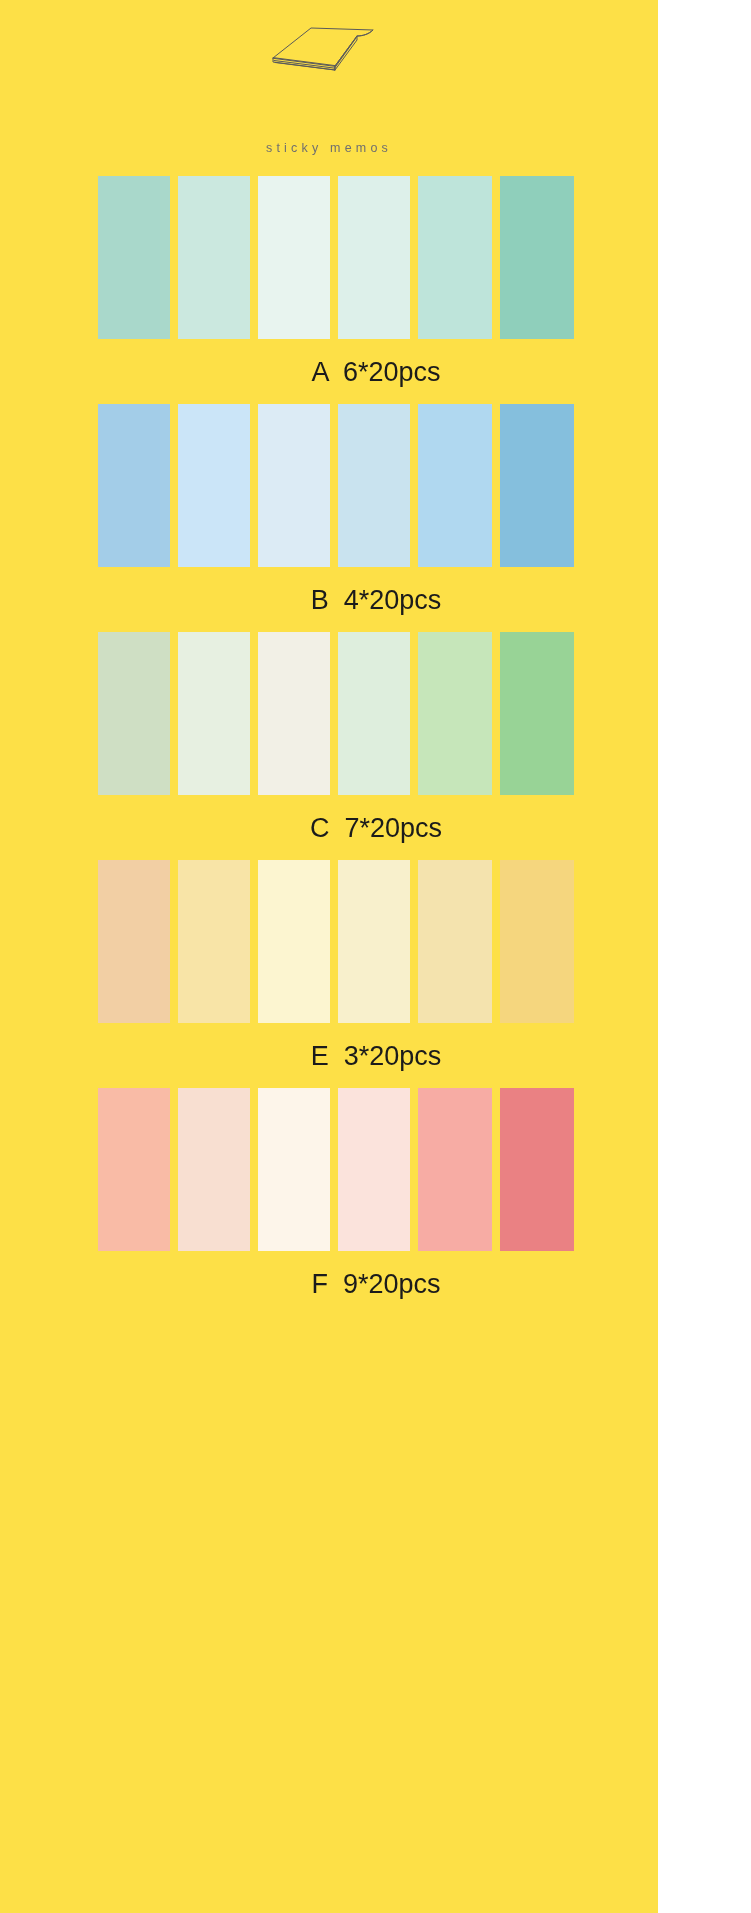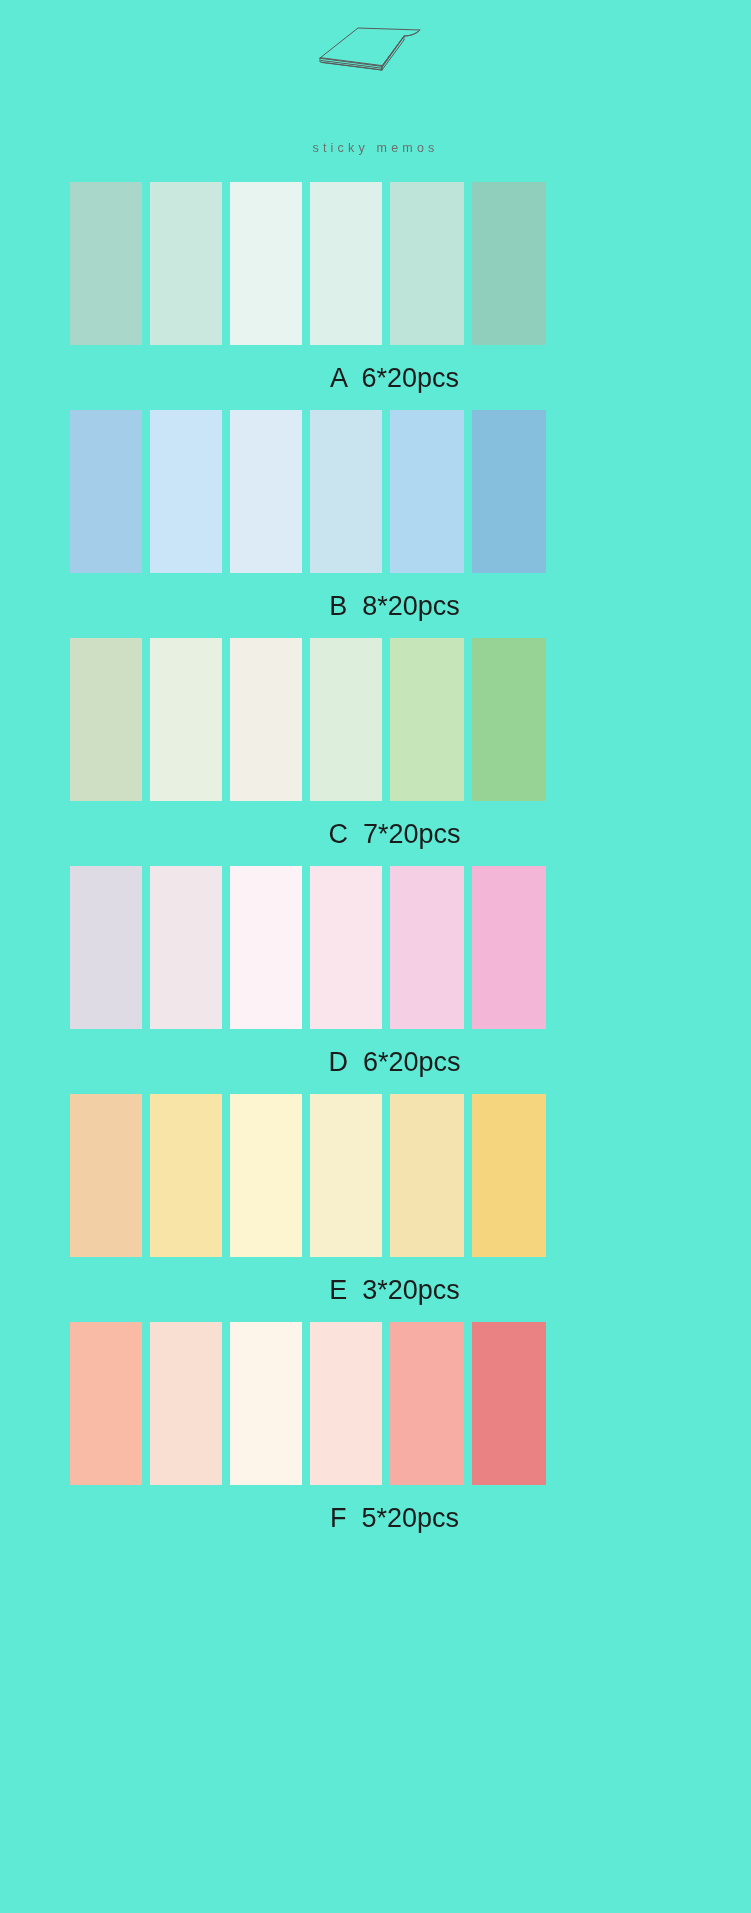--- a/index.html
+++ b/index.html
@@ -10,24 +10,24 @@
   body {
     width: 751px;
     height: 1913px;
     background: #ffffff;
     font-family: "Liberation Sans", sans-serif;
     overflow: hidden;
     position: relative;
   }
 
   .page {
-    width: 751px;
+    width: 658px;
     height: 1913px;
     position: relative;
-    background: #5eead4;
+    background: #fde047;
     box-sizing: border-box;
   }
 
   
   .header {
     width: 100%;
     padding-top: 22px;
     display: flex;
     flex-direction: column;
     align-items: center;
@@ -45,22 +45,23 @@
     letter-spacing: 4.2px;
     color: #6f6f6f;
     font-family: "Liberation Sans", sans-serif;
     text-align: center;
     line-height: 1;
     white-space: nowrap;
   }
 
   
   .groups {
-    margin-top: 27px;
+    margin-top: 21px;
     width: 100%;
+    padding-left: 28px;
   }
 
   .swatch-group {
     width: 100%;
     display: block;
   }
 
   .swatch-row {
     display: flex;
     align-items: stretch;
@@ -133,46 +134,35 @@
 
     <div class="swatch-group">
       <div class="swatch-row">
         <span class="swatch c1" style="background-color: rgb(163, 205, 232);"></span>
         <span class="swatch c2" style="background-color: rgb(203, 229, 248);"></span>
         <span class="swatch c3" style="background-color: rgb(220, 235, 245);"></span>
         <span class="swatch c4" style="background-color: rgb(201, 227, 239);"></span>
         <span class="swatch c5" style="background-color: rgb(176, 216, 240);"></span>
         <span class="swatch c6" style="background-color: rgb(133, 191, 221);"></span>
       </div>
-      <div class="group-label" style="color: rgb(27, 27, 27);">B  8*20pcs</div>
+      <div class="group-label" style="color: rgb(27, 27, 27);">B  4*20pcs</div>
     </div>
 
     <div class="swatch-group">
       <div class="swatch-row">
         <span class="swatch c1" style="background-color: rgb(207, 223, 196);"></span>
         <span class="swatch c2" style="background-color: rgb(231, 240, 225);"></span>
         <span class="swatch c3" style="background-color: rgb(242, 240, 230);"></span>
         <span class="swatch c4" style="background-color: rgb(222, 238, 221);"></span>
         <span class="swatch c5" style="background-color: rgb(198, 230, 186);"></span>
         <span class="swatch c6" style="background-color: rgb(152, 211, 150);"></span>
       </div>
       <div class="group-label" style="color: rgb(27, 27, 27);">C  7*20pcs</div>
     </div>
 
-    <div class="swatch-group">
-      <div class="swatch-row">
-        <span class="swatch c1" style="background-color: rgb(222, 219, 229);"></span>
-        <span class="swatch c2" style="background-color: rgb(241, 231, 235);"></span>
-        <span class="swatch c3" style="background-color: rgb(253, 242, 245);"></span>
-        <span class="swatch c4" style="background-color: rgb(249, 229, 235);"></span>
-        <span class="swatch c5" style="background-color: rgb(245, 207, 227);"></span>
-        <span class="swatch c6" style="background-color: rgb(243, 182, 214);"></span>
-      </div>
-      <div class="group-label" style="color: rgb(27, 27, 27);">D  6*20pcs</div>
-    </div>
 
     <div class="swatch-group">
       <div class="swatch-row">
         <span class="swatch c1" style="background-color: rgb(242, 207, 164);"></span>
         <span class="swatch c2" style="background-color: rgb(248, 228, 167);"></span>
         <span class="swatch c3" style="background-color: rgb(252, 245, 208);"></span>
         <span class="swatch c4" style="background-color: rgb(248, 240, 204);"></span>
         <span class="swatch c5" style="background-color: rgb(244, 227, 174);"></span>
         <span class="swatch c6" style="background-color: rgb(245, 214, 126);"></span>
       </div>
@@ -181,17 +171,17 @@
 
     <div class="swatch-group">
       <div class="swatch-row">
         <span class="swatch c1" style="background-color: rgb(249, 187, 166);"></span>
         <span class="swatch c2" style="background-color: rgb(248, 223, 209);"></span>
         <span class="swatch c3" style="background-color: rgb(253, 245, 234);"></span>
         <span class="swatch c4" style="background-color: rgb(251, 227, 220);"></span>
         <span class="swatch c5" style="background-color: rgb(247, 172, 164);"></span>
         <span class="swatch c6" style="background-color: rgb(234, 129, 131);"></span>
       </div>
-      <div class="group-label" style="color: rgb(27, 27, 27);">F  5*20pcs</div>
+      <div class="group-label" style="color: rgb(27, 27, 27);">F  9*20pcs</div>
     </div>
 
   </div>
 </div>
 
 </body></html>

